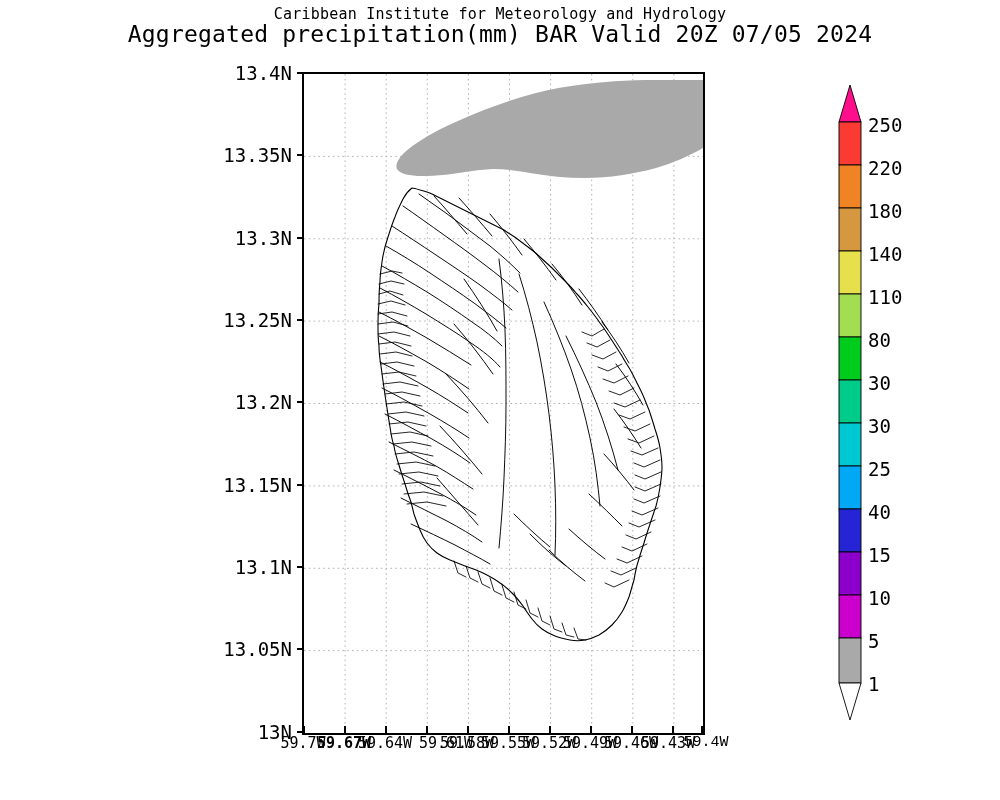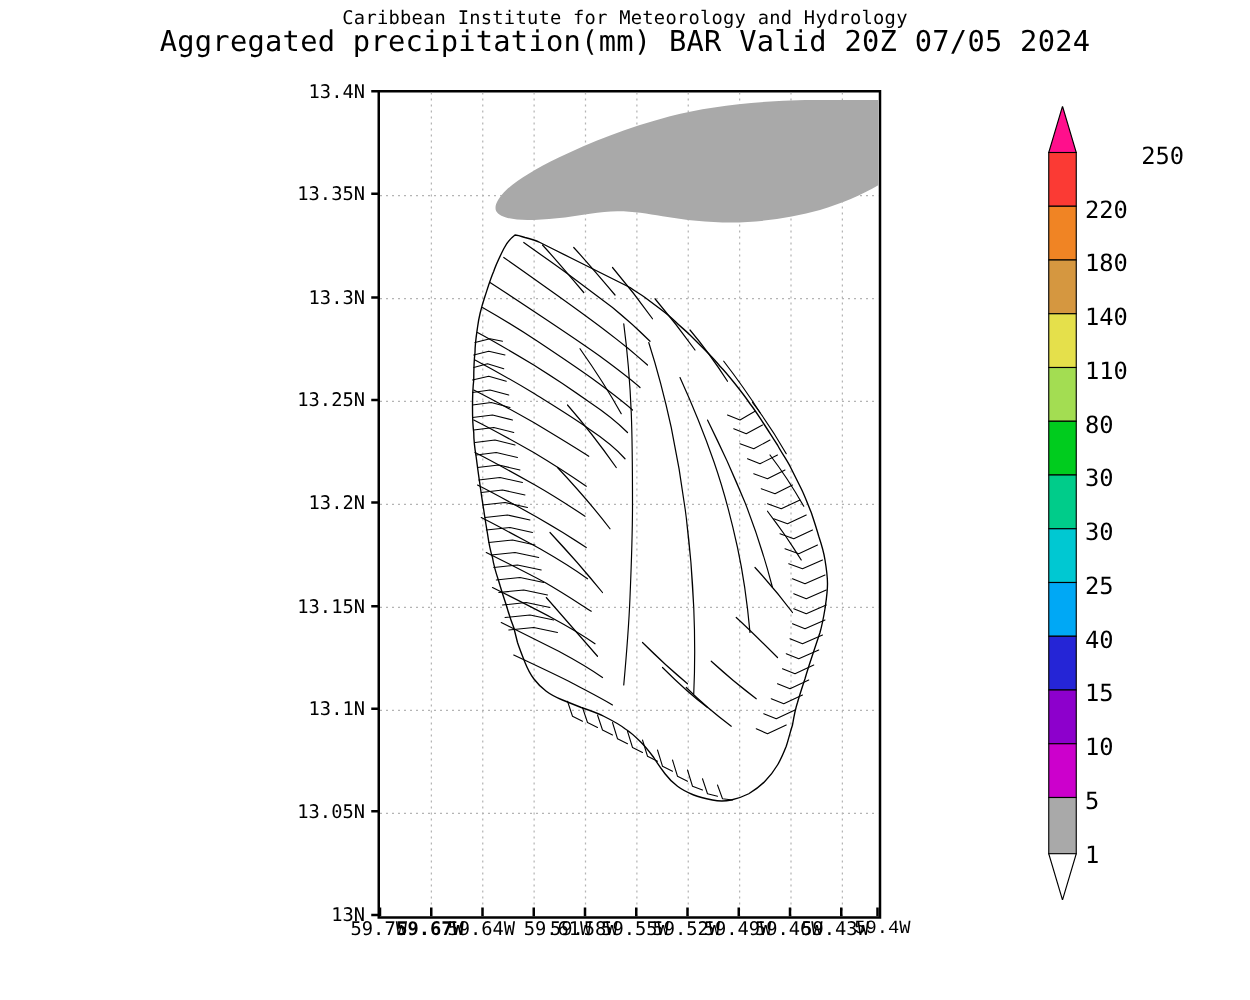--- a/index.html
+++ b/index.html
@@ -63,21 +63,21 @@
 
   
   .ytick-mark {
     position: absolute;
     width: 7px;
     height: 2px;
     background: #000000;
   }
   .ytick-label {
     position: absolute;
-    font-size: 15px;
+    font-size: 19px;
     text-align: right;
     white-space: nowrap;
     transform: translateY(-50%);
   }
   .xtick-mark {
     position: absolute;
     width: 2px;
     height: 7px;
     background: #000000;
   }
@@ -390,21 +390,21 @@
     <rect x="4" y="338" width="22" height="43" fill="#00c8d2" stroke="#000000" stroke-width="0.9"></rect>
     <rect x="4" y="381" width="22" height="43" fill="#00a8f5" stroke="#000000" stroke-width="0.9"></rect>
     <rect x="4" y="424" width="22" height="43" fill="#2525d6" stroke="#000000" stroke-width="0.9"></rect>
     <rect x="4" y="467" width="22" height="43" fill="#8d00cc" stroke="#000000" stroke-width="0.9"></rect>
     <rect x="4" y="510" width="22" height="43" fill="#cc00cc" stroke="#000000" stroke-width="0.9"></rect>
     <rect x="4" y="553" width="22" height="45" fill="#a9a9a9" stroke="#000000" stroke-width="0.9"></rect>
 
     <polygon points="15,635 26,598 4,598" fill="#ffffff" stroke="#000000" stroke-width="0.9"></polygon>
   </svg>
 
-  <div class="cbar-label" style="top:40px;margin-left:45px;">250</div>
+  <div class="cbar-label" style="top:40px;">250</div>
   <div class="cbar-label" style="top:83px;">220</div>
   <div class="cbar-label" style="top:126px;">180</div>
   <div class="cbar-label" style="top:169px;">140</div>
   <div class="cbar-label" style="top:212px;">110</div>
   <div class="cbar-label" style="top:255px;">80</div>
   <div class="cbar-label" style="top:298px;">30</div>
   <div class="cbar-label" style="top:341px;">30</div>
   <div class="cbar-label" style="top:384px;">25</div>
   <div class="cbar-label" style="top:427px;">40</div>
   <div class="cbar-label" style="top:470px;">15</div>

